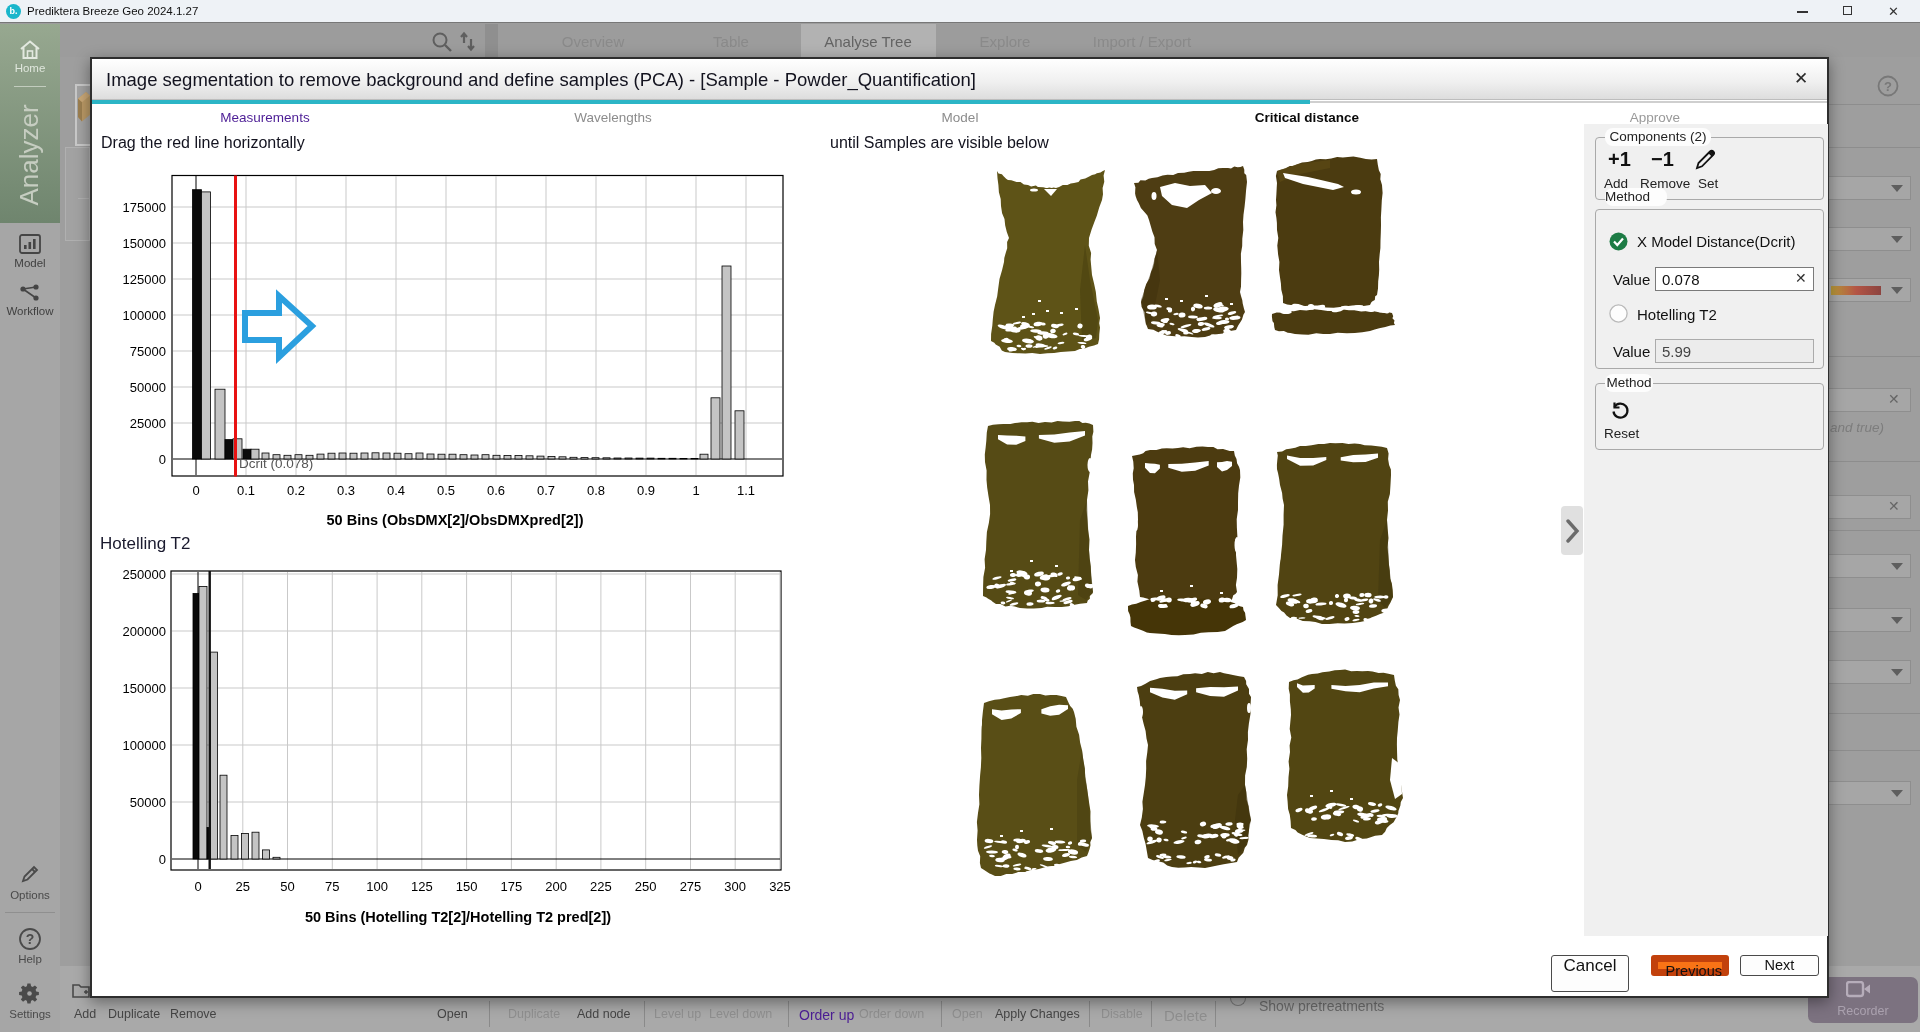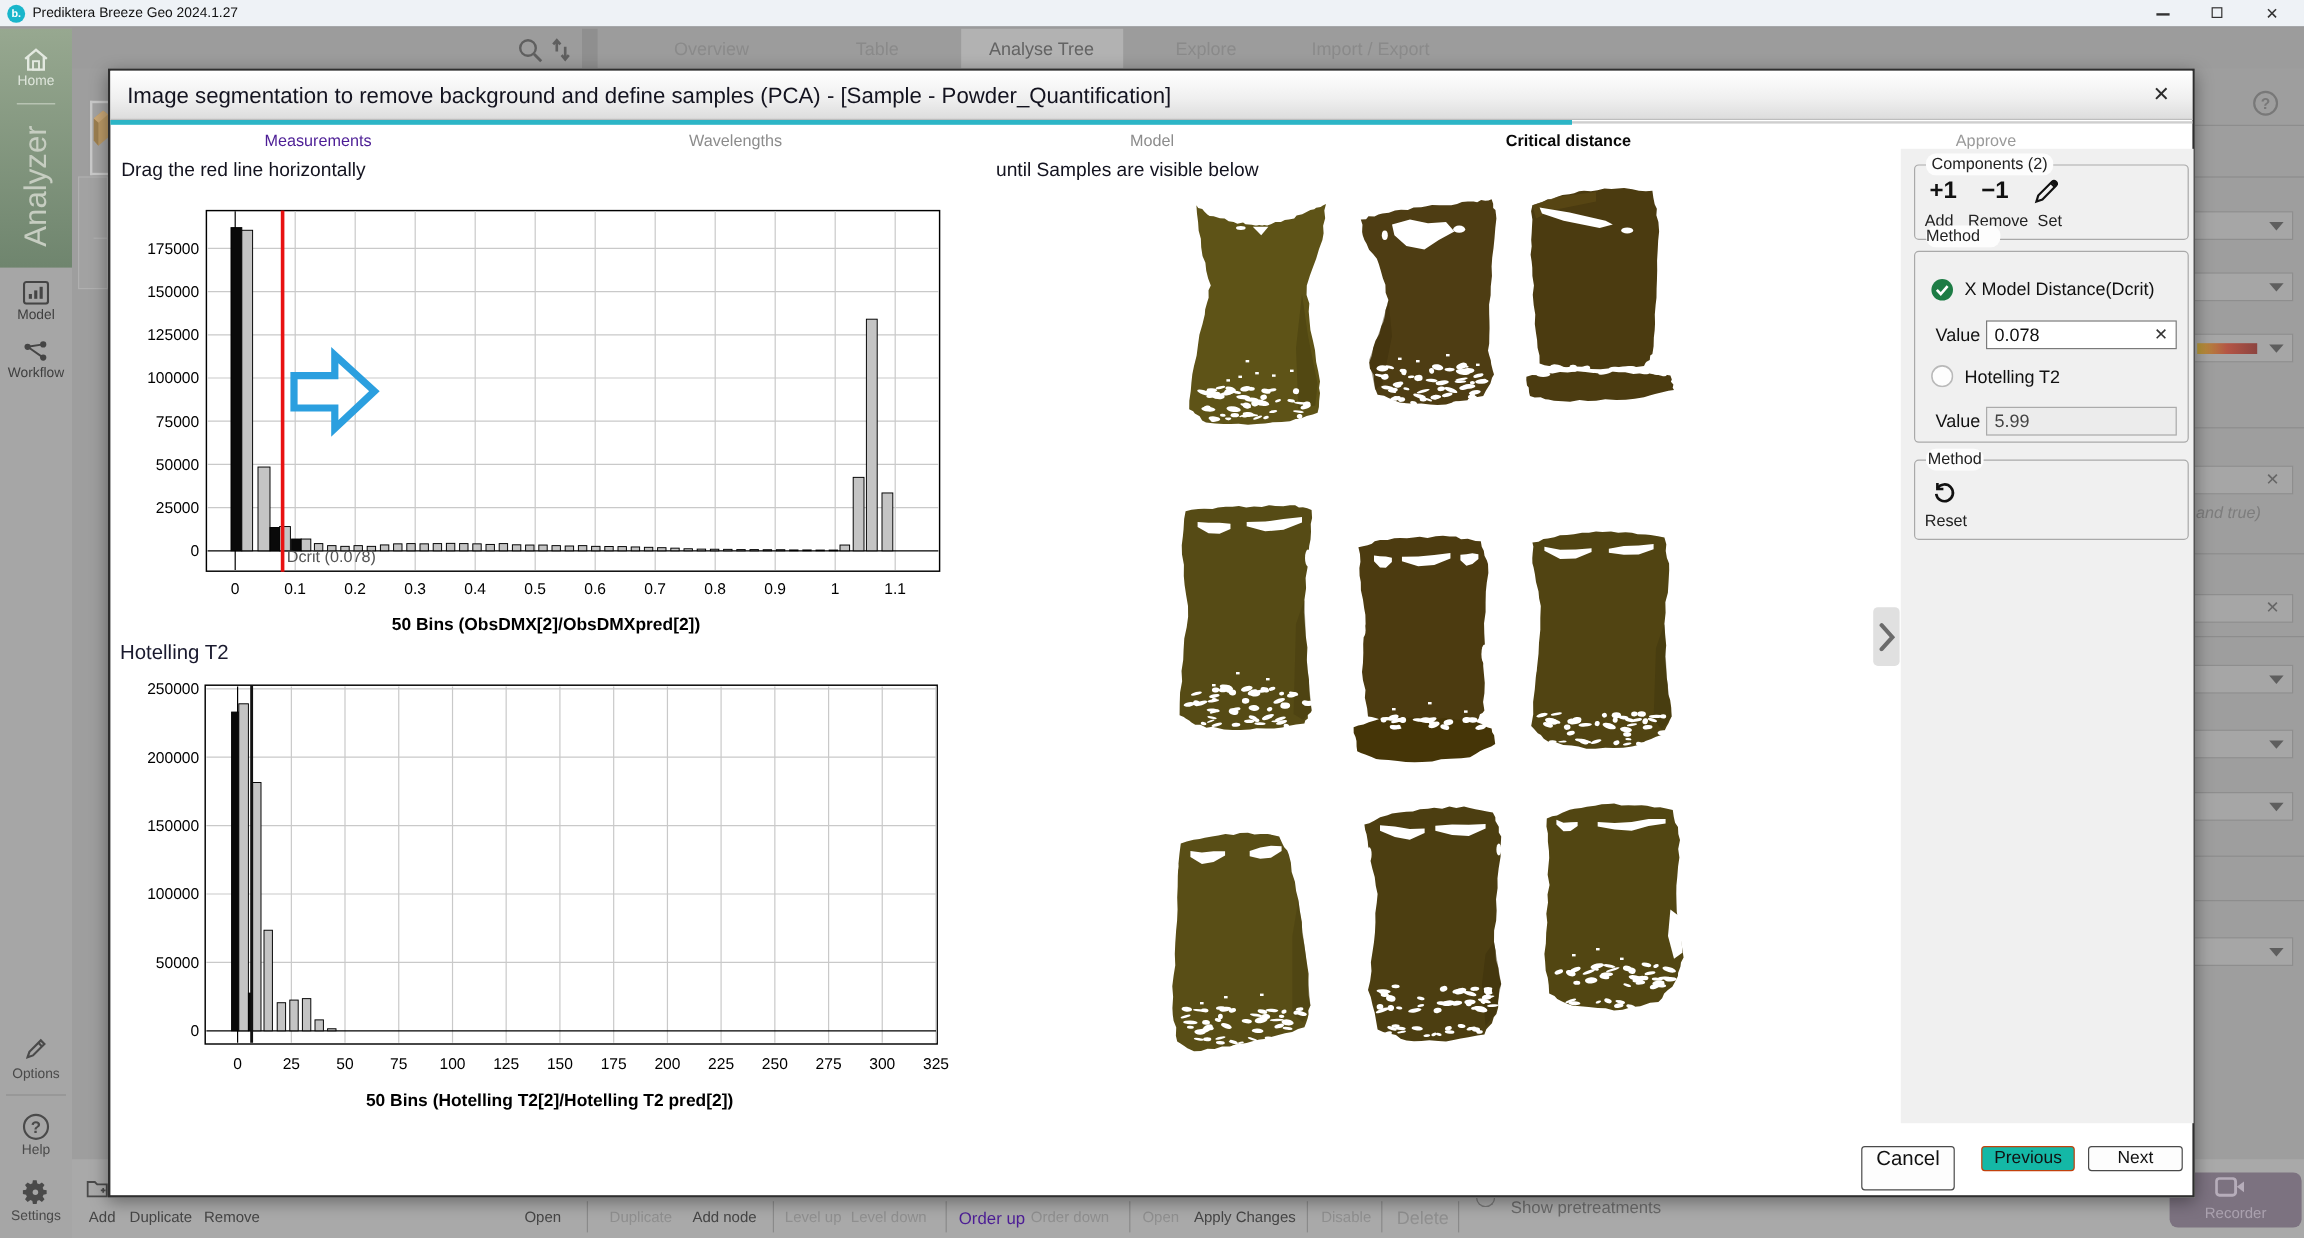--- a/index.html
+++ b/index.html
@@ -813,14 +813,14 @@
 <div class="abs" style="left:1655px;top:339px;width:159px;height:24px;background:#ececec;border:1px solid #ababab"></div>
 <div class="abs" style="left:1662px;top:343px;font-size:15px;color:#444">5.99</div>
 <div class="abs" style="left:1595px;top:383px;width:229px;height:67px;border:1px solid #a9a9a9;border-radius:4px"></div>
     <div class="abs" style="left:1605px;top:374px;width:48px;height:18px;background:#fdfdfd;border-radius:8px;text-align:center;font-size:13.5px;color:#222;line-height:18px">Method</div>
 <svg class="abs" style="left:1610px;top:401px" width="21" height="21" viewBox="0 0 21 21">
       <path d="M 4.5 6 A 7 7 0 1 1 3.5 10.5" fill="none" stroke="#111" stroke-width="2.2"></path>
       <path d="M 4.5 1.5 L 4.5 6.5 L 9.5 6.5" fill="none" stroke="#111" stroke-width="2.2"></path>
     </svg>
 <div class="abs" style="left:1604px;top:426px;font-size:13.5px;color:#222">Reset</div>
 <div class="abs" style="left:1551px;top:955px;width:78px;height:37px;background:#fdfdfd;border:1px solid #4a4a4a;border-radius:3px;text-align:center;font-size:17px;color:#111;line-height:19px">Cancel</div>
-<div class="abs" style="left:1651px;top:955px;width:78px;height:21px;background:#14b8a6;border:1px solid #c2410c;border-radius:3px;text-align:center;font-size:14.5px;color:#111;line-height:19px">Previous</div>
+<div class="abs" style="left:1651px;top:955px;width:78px;height:21px;background:#f97316;border:7px solid #c2410c;border-radius:3px;text-align:right;font-size:14.5px;color:#111;line-height:19px">Previous</div>
 <div class="abs" style="left:1740px;top:955px;width:79px;height:21px;background:#fdfdfd;border:1px solid #4a4a4a;border-radius:3px;text-align:center;font-size:14.5px;color:#111;line-height:19px">Next</div>
 </div>
 </body></html>

